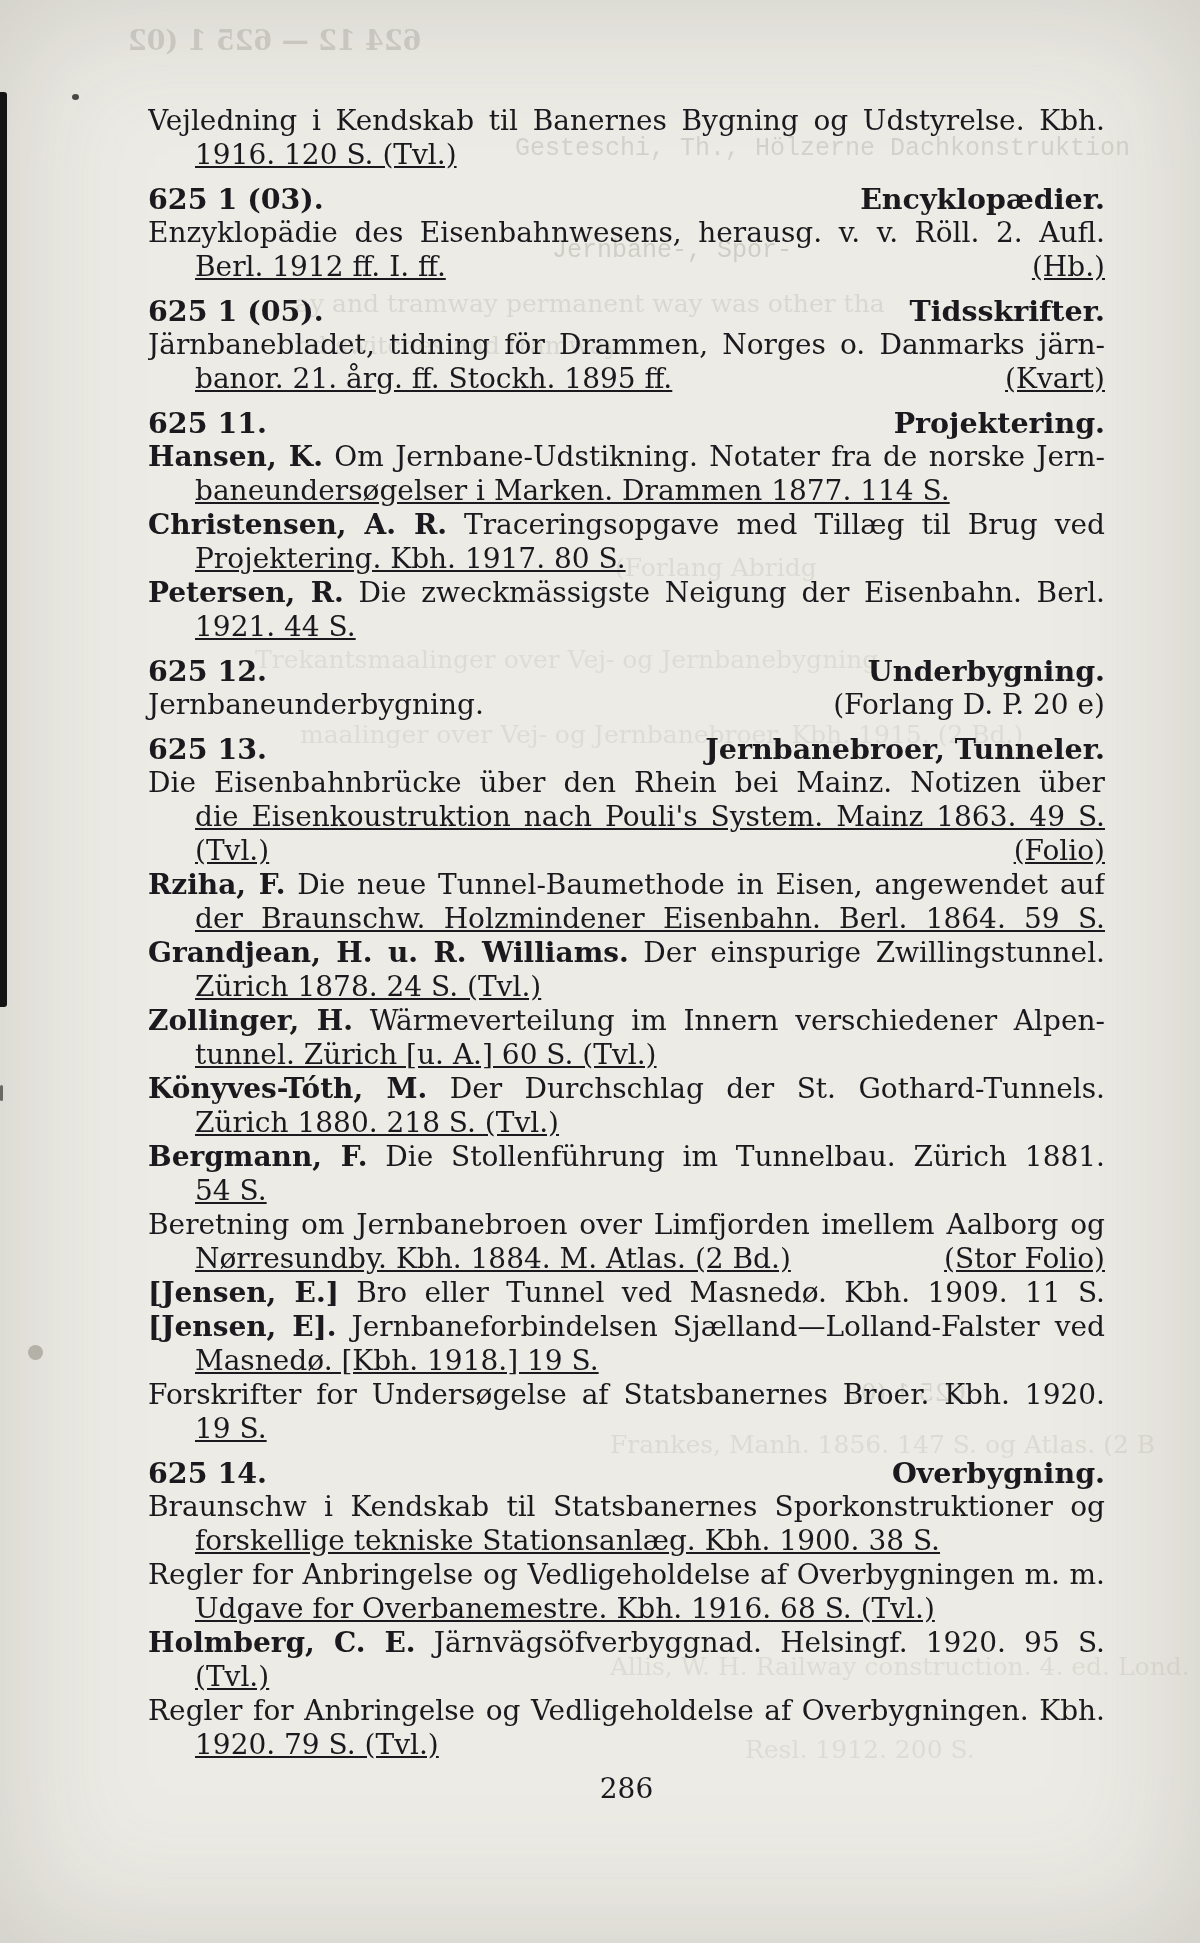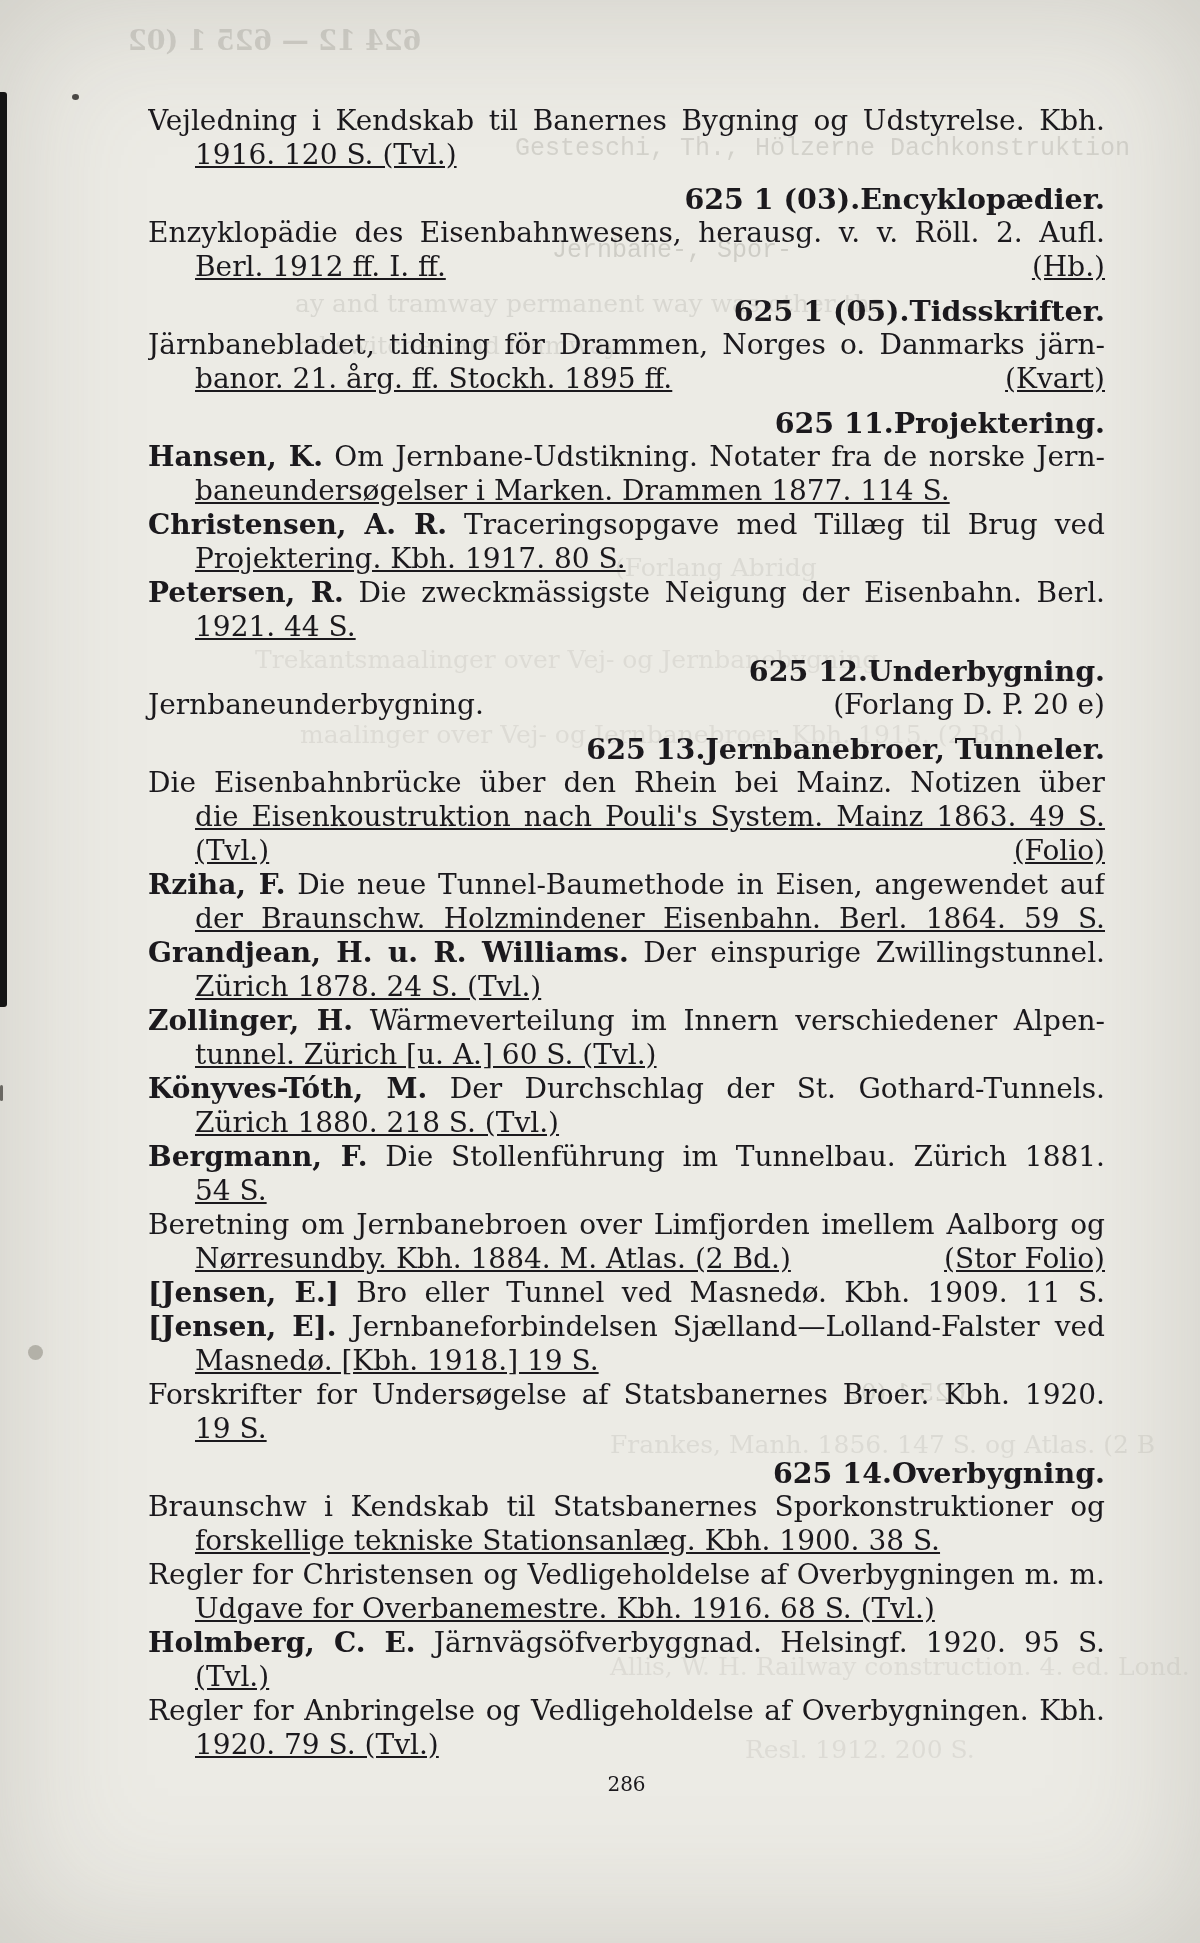--- a/index.html
+++ b/index.html
@@ -32,25 +32,25 @@
   .g7{left:255px;top:645px;opacity:.2;}
   .g8{left:300px;top:720px;opacity:.2;}
   .g9{left:845px;top:1378px;opacity:.3;}
   .g10{left:610px;top:1430px;opacity:.22;}
   .g11{left:610px;top:1652px;opacity:.2;}
   .g12{left:745px;top:1735px;opacity:.2;}
   
   .content{position:absolute;left:148px;top:104px;width:957px;}
   .line{position:relative;height:34px;line-height:34px;font-size:28px;white-space:nowrap;}
   .just{white-space:normal;text-align:justify;text-align-last:justify;overflow:hidden;}
-  .heading{display:flex;justify-content:flex-end;margin-top:10px;font-weight:bold;font-size:28.5px;white-space:nowrap;}
+  .heading{display:flex;justify-content:space-between;margin-top:10px;font-weight:bold;font-size:28.5px;white-space:nowrap;}
   .ind1{padding-left:47px;text-decoration:underline;}
   .split{display:flex;justify-content:space-between;white-space:nowrap;}
   b{font-weight:bold;}
-  .pagenum{position:absolute;top:1772px;left:148px;width:957px;text-align:center;font-size:20px;color:#1b191d;}
+  .pagenum{position:absolute;top:1772px;left:148px;width:957px;text-align:center;font-size:28px;color:#1b191d;}
 </style>
 </head>
 <body>
 
 <div class="page">
 
   <div class="edge-left"></div>
   <div class="speck s1"></div>
   <div class="speck s2"></div>
   <div class="speck s3"></div>
@@ -136,21 +136,21 @@
       <div class="line just"><span><b>[Jensen, E].</b> Jernbaneforbindelsen Sjælland—Lolland-Falster ved</span></div>
       <div class="line ind1"><span>Masnedø.  [Kbh. 1918.]  19 S.</span></div>
       <div class="line just"><span>Forskrifter for Undersøgelse af Statsbanernes Broer. Kbh. 1920.</span></div>
       <div class="line ind1"><span>19 S.</span></div>
       <div class="line heading">
         <span>625 14.</span>
         <span>Overbygning.</span>
       </div>
       <div class="line just"><span>Braunschw i Kendskab til Statsbanernes Sporkonstruktioner og</span></div>
       <div class="line ind1"><span>forskellige tekniske Stationsanlæg.  Kbh. 1900.  38 S.</span></div>
-      <div class="line just"><span>Regler for Christensen og Vedligeholdelse af Overbygningen m. m.</span></div>
+      <div class="line just"><span>Regler for Anbringelse og Vedligeholdelse af Overbygningen m. m.</span></div>
       <div class="line ind1"><span>Udgave for Overbanemestre.  Kbh. 1916.  68 S. (Tvl.)</span></div>
       <div class="line just"><span><b>Holmberg, C. E.</b> Järnvägsöfverbyggnad. Helsingf. 1920. 95 S.</span></div>
       <div class="line ind1"><span>(Tvl.)</span></div>
       <div class="line just"><span>Regler for Anbringelse og Vedligeholdelse af Overbygningen. Kbh.</span></div>
       <div class="line ind1"><span>1920.  79 S.  (Tvl.)</span></div>
     </div>
 
   <div class="pagenum">286</div>
 </div>
 

